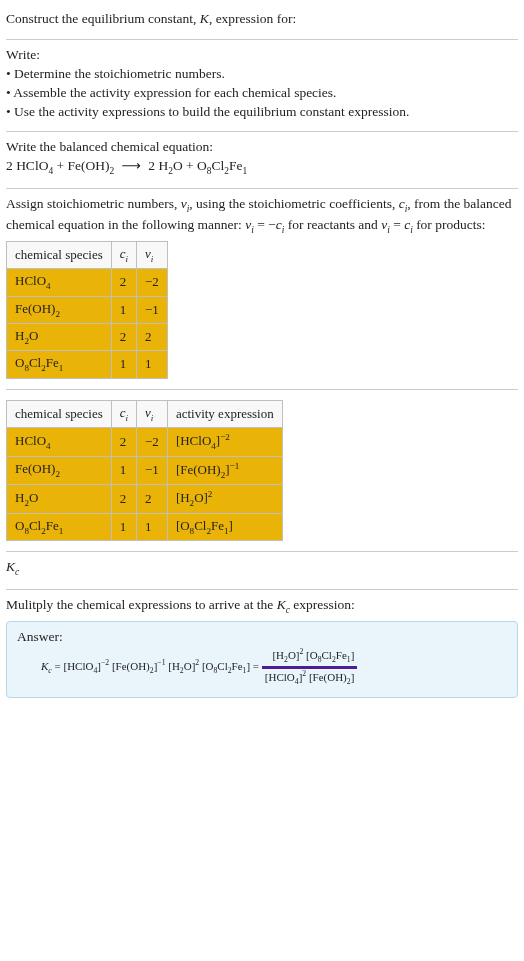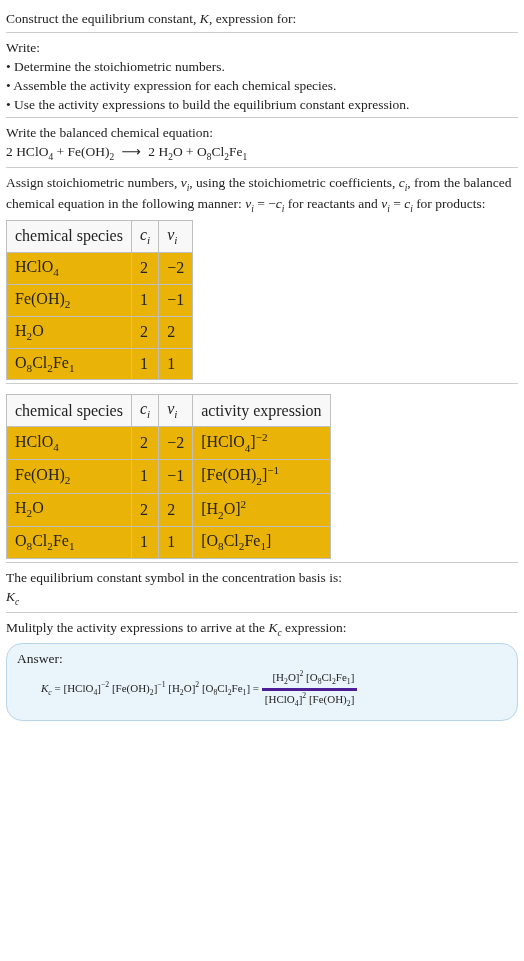--- a/index.html
+++ b/index.html
@@ -7,48 +7,48 @@
     padding: 4px 6px;
     font-family: Georgia, 'Times New Roman', serif;
     font-size: 13.5px;
     line-height: 1.4;
     color: #222;
     width: 524px;
     box-sizing: border-box;
     background: #fff;
   }
   .section {
-    padding: 6px 0 3px 0;
+    padding: 6px 0 10px 0;
     border-bottom: 1px solid #ccc;
   }
   .section:last-child { border-bottom: none; }
   .sub { font-size: 0.7em; vertical-align: sub; }
   .sup { font-size: 0.7em; vertical-align: super; }
   .i { font-style: italic; }
   .arrow { padding: 0 4px; }
   table {
     border-collapse: collapse;
     margin-top: 4px;
-    font-size: 16px;
+    font-size: 13px;
   }
   th, td {
     border: 1px solid #bfbfbf;
     padding: 3px 8px;
     text-align: left;
     vertical-align: middle;
     background: #eab308;
   }
   th {
     font-weight: normal;
     background: #f8f8f8;
   }
   .answer-box {
     background: #eaf4fb;
     border: 1px solid #b8d6ea;
-    border-radius: 16px;
+    border-radius: 4px;
     padding: 6px 10px 10px 10px;
     margin-top: 4px;
   }
   .frac {
     display: inline-block;
     vertical-align: middle;
     text-align: right;
   }
   .frac > span { display: block; padding: 0 3px; }
   .frac .den { border-top: 3px solid #4c1d95; }
@@ -148,29 +148,28 @@
       <td><span>O</span><span class="sub">8</span><span>Cl</span><span class="sub">2</span><span>Fe</span><span class="sub">1</span></td>
       <td>1</td>
       <td>1</td>
       <td><span>[O</span><span class="sub">8</span><span>Cl</span><span class="sub">2</span><span>Fe</span><span class="sub">1</span><span>]</span></td>
     </tr>
   </tbody>
     </table>
 </div>
 
 <div class="section">
-  <div>The equilibrium constant symbol in the concentration basis is:</div>
   <div>
     <span class="i">K</span><span class="sub i">c</span>
   </div>
 </div>
 
 <div class="section" style="border-bottom:none">
   <div>
-    <span>Mulitply the activity expressions to arrive at the </span><span class="i">K</span><span class="sub i">c</span><span> expression:</span>
+    <span>Mulitply the chemical expressions to arrive at the </span><span class="i">K</span><span class="sub i">c</span><span> expression:</span>
   </div>
   <div class="answer-box">
     <div>Answer:</div>
     <div class="indent" style="white-space:nowrap; font-size:11px;">
       <span class="i">K</span><span class="sub i">c</span><span> = </span><span>[HClO</span><span class="sub">4</span><span>]</span><span class="sup">−2</span><span> [Fe(OH)</span><span class="sub">2</span><span>]</span><span class="sup">−1</span><span> [H</span><span class="sub">2</span><span>O]</span><span class="sup">2</span><span> [O</span><span class="sub">8</span><span>Cl</span><span class="sub">2</span><span>Fe</span><span class="sub">1</span><span>] </span><span>= </span><span class="frac"><span class="num"><span>[H</span><span class="sub">2</span><span>O]</span><span class="sup">2</span><span> [O</span><span class="sub">8</span><span>Cl</span><span class="sub">2</span><span>Fe</span><span class="sub">1</span><span>]</span></span><span class="den"><span>[HClO</span><span class="sub">4</span><span>]</span><span class="sup">2</span><span> [Fe(OH)</span><span class="sub">2</span><span>]</span></span></span>
     </div>
   </div>
 </div>
 
 </body></html>

